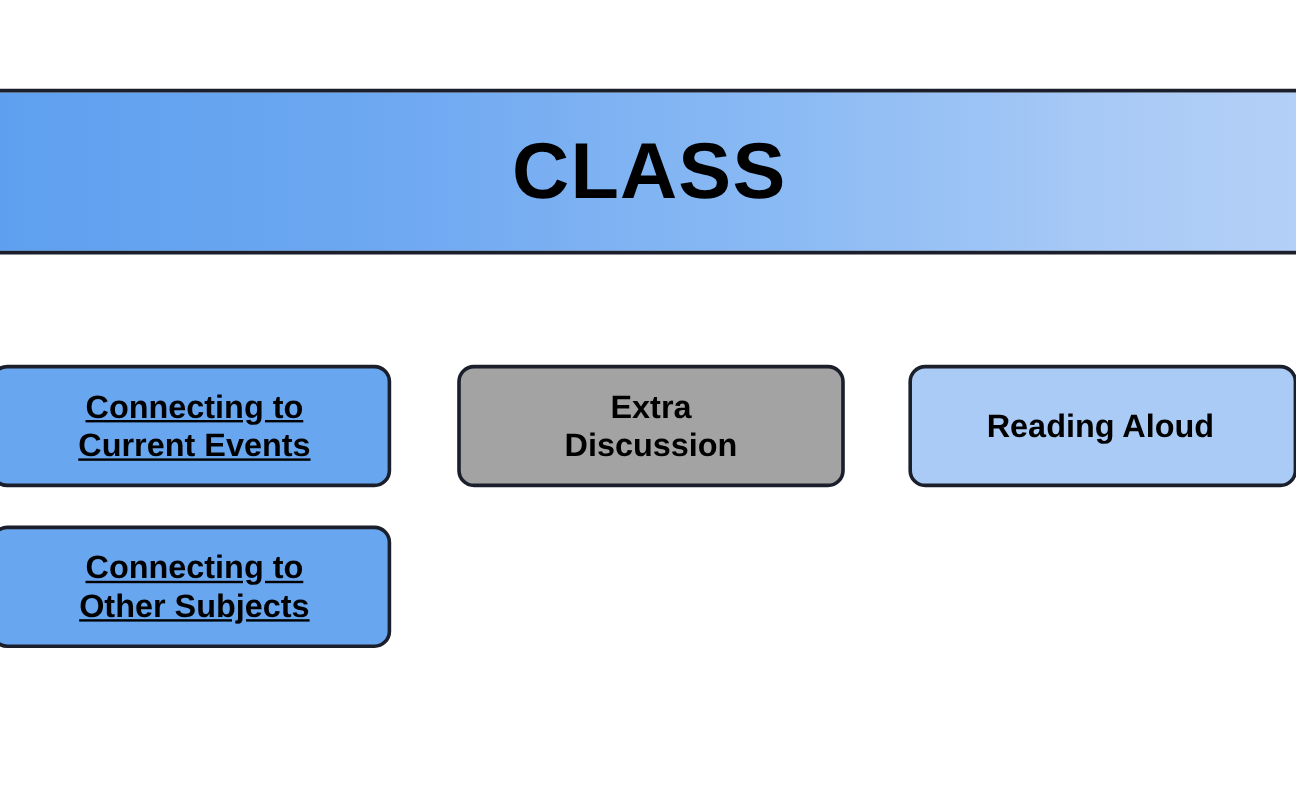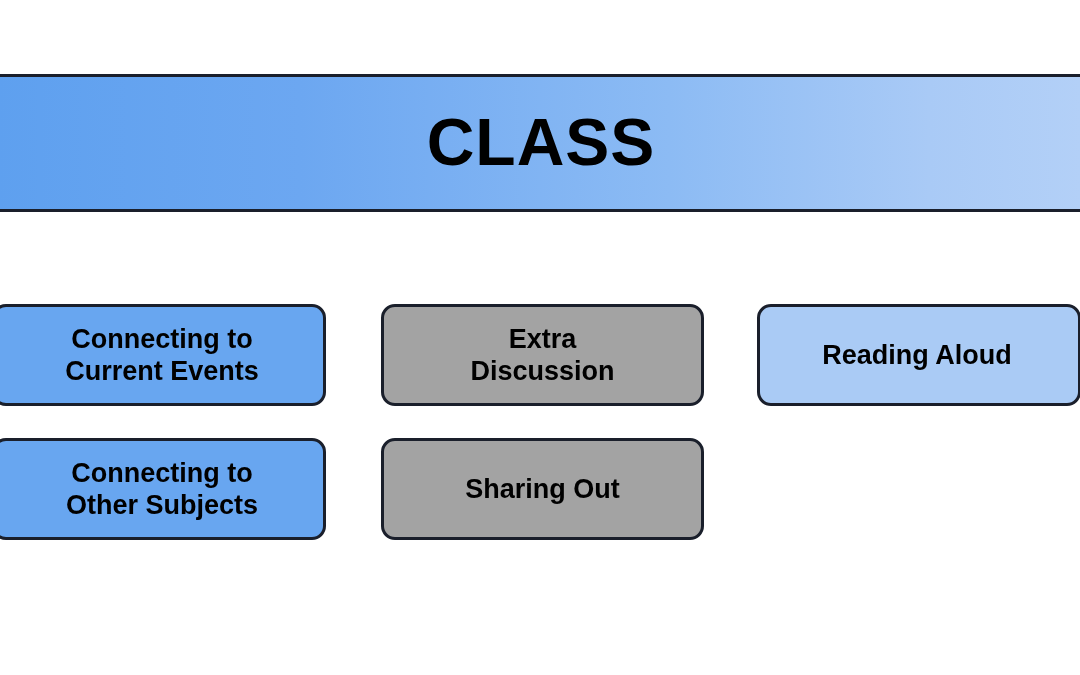--- a/index.html
+++ b/index.html
@@ -90,21 +90,21 @@
   }
 
   .node-label {
     font-size: 27px;
     font-weight: bold;
     color: #000000;
     line-height: 1.19;
     white-space: pre-line;
     letter-spacing: 0px;
   }
-  .node-box.col-1 .node-label { margin-left: 6px; }
+  .node-box.col-1 .node-label { margin-left: 6px; text-decoration: underline; }
   .node-box.col-3 .node-label { margin-right: 4px; }
 </style>
 </head>
 <body>
 
 <div id="diagram-canvas">
 
   <div id="header-banner">
     <div id="header-title">CLASS</div>
   </div>
@@ -121,18 +121,15 @@
     <div class="node-box col-3">
       <span class="node-label">Reading Aloud</span>
     </div>
   </div>
 
   <div class="grid-row" id="row-2">
     <div class="node-box col-1">
       <span class="node-label">Connecting to
 Other Subjects</span>
     </div>
-    <div class="node-box col-2">
-      <span class="node-label">Sharing Out</span>
-    </div>
   </div>
 
 </div>
 
 </body></html>

